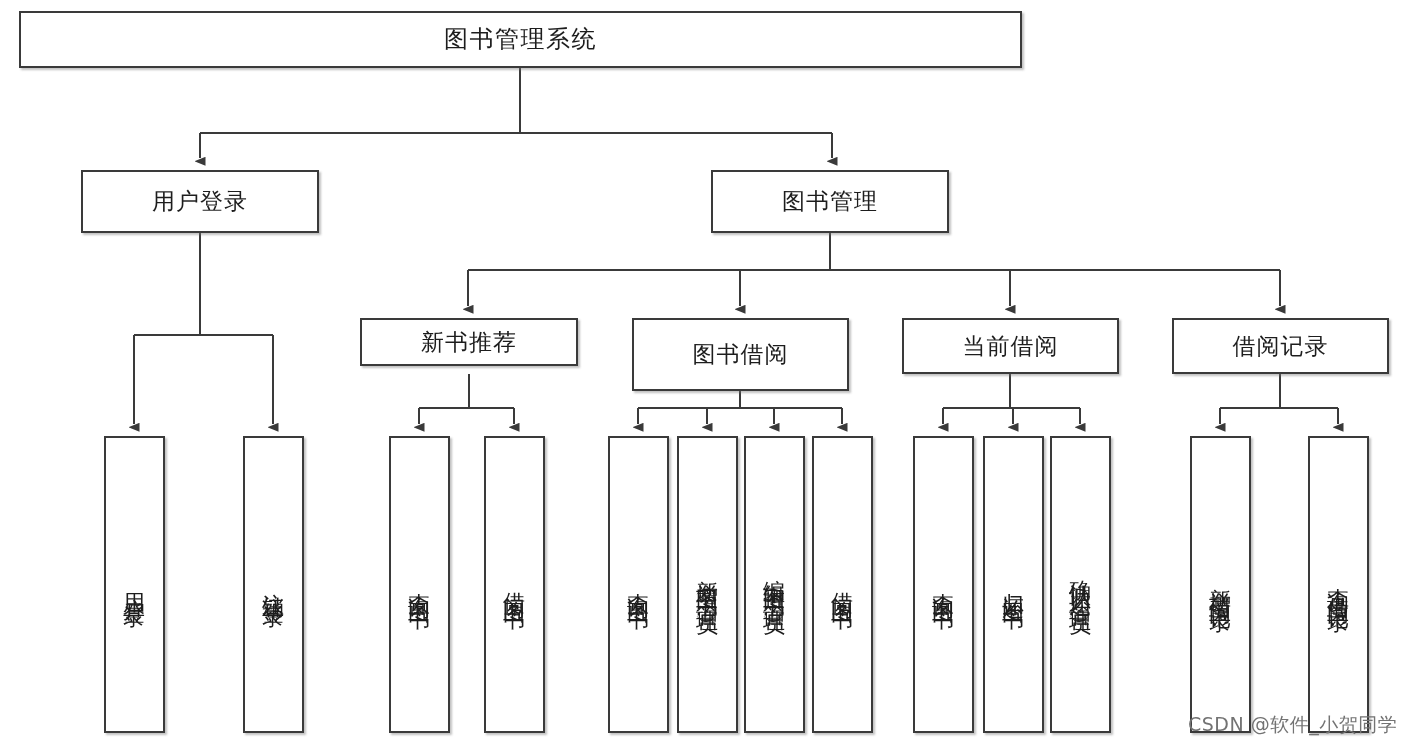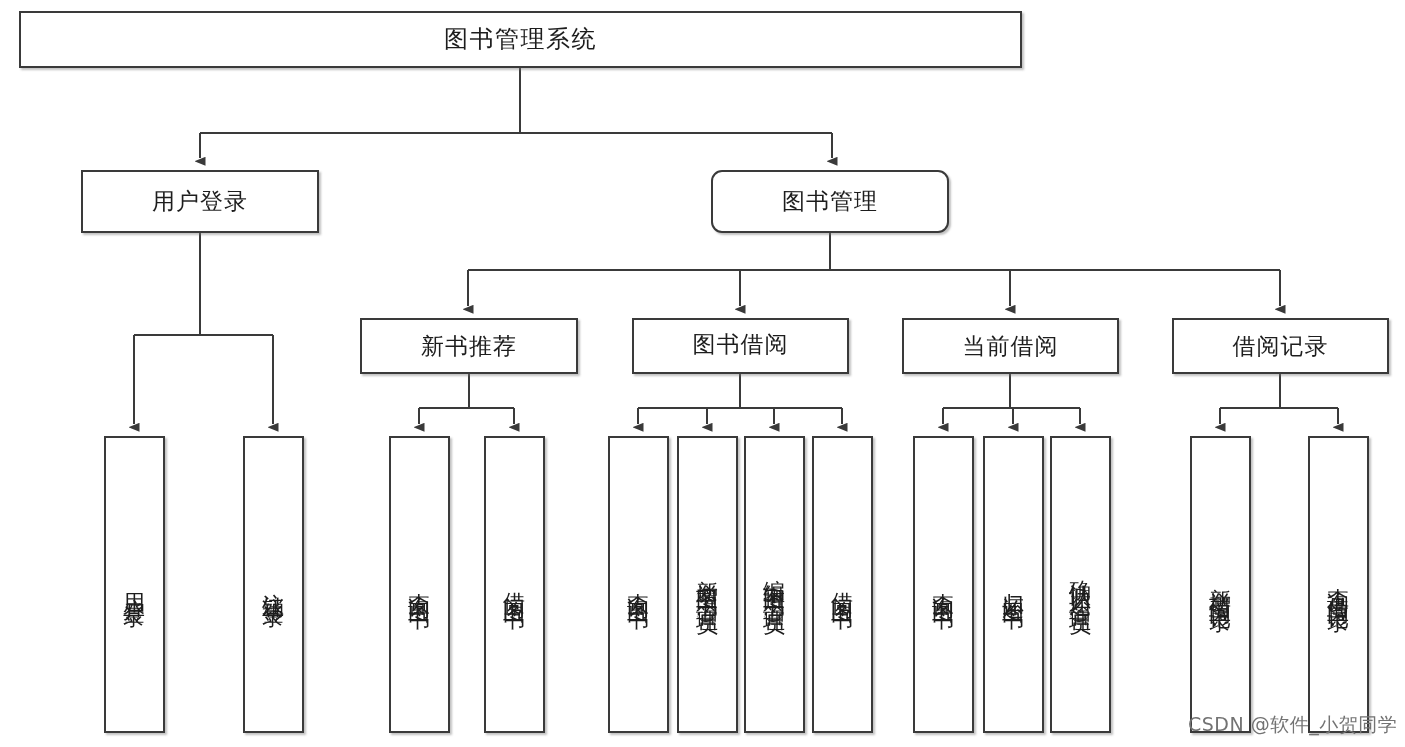--- a/index.html
+++ b/index.html
@@ -133,28 +133,28 @@
     </g>
   </svg>
 
   <div class="node root horiz" style="left:19px; top:11px; width:1003px; height:57px;">
     <span class="label">图书管理系统</span>
   </div>
 
   <div class="node horiz" style="left:81px; top:170px; width:238px; height:63px;">
     <span class="label">用户登录</span>
   </div>
-  <div class="node horiz" style="left:711px; top:170px; width:238px; height:63px;border-radius:11px;">
+  <div class="node horiz" style="left:711px; top:170px; width:238px; height:63px;">
     <span class="label">图书管理</span>
   </div>
 
-  <div class="node horiz" style="left:360px; top:318px; width:218px; height:56px;">
+  <div class="node horiz" style="left:360px; top:318px; width:218px; height:48px;">
     <span class="label">新书推荐</span>
   </div>
-  <div class="node horiz" style="left:632px; top:318px; width:217px; height:56px;font-family:Liberation Mono, monospace;">
+  <div class="node horiz" style="left:632px; top:318px; width:217px; height:73px;">
     <span class="label">图书借阅</span>
   </div>
   <div class="node horiz" style="left:1172px; top:318px; width:217px; height:56px;">
     <span class="label">借阅记录</span>
   </div>
   <div class="node horiz" style="left:902px; top:318px; width:217px; height:56px;">
     <span class="label">当前借阅</span>
   </div>
 
   <div class="node vert" style="left:104px; top:436px; width:61px; height:297px;">

